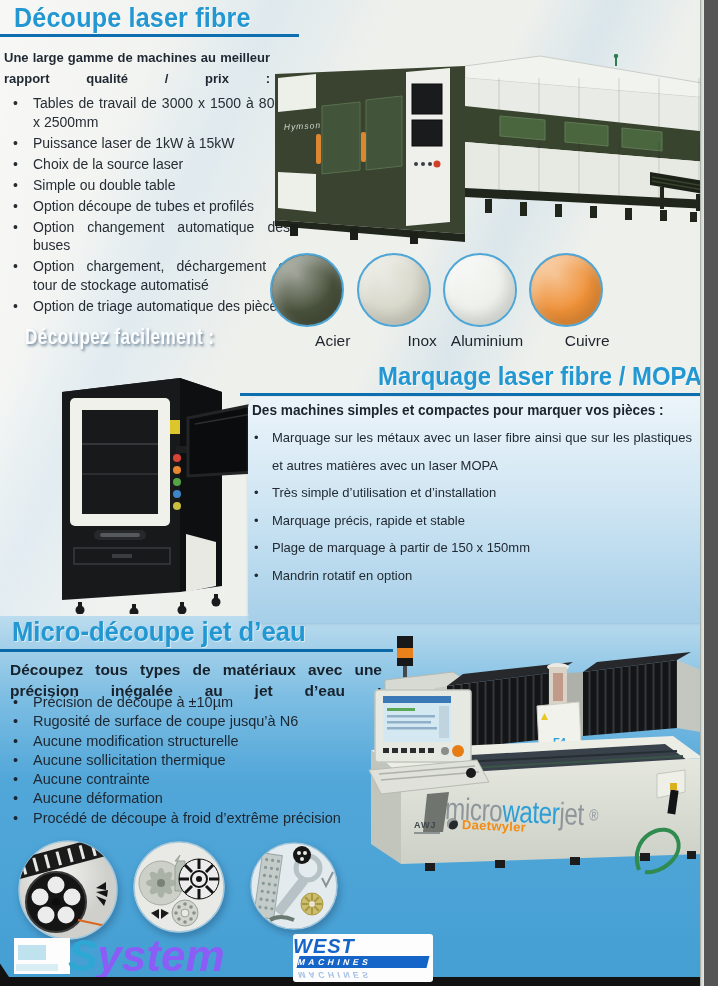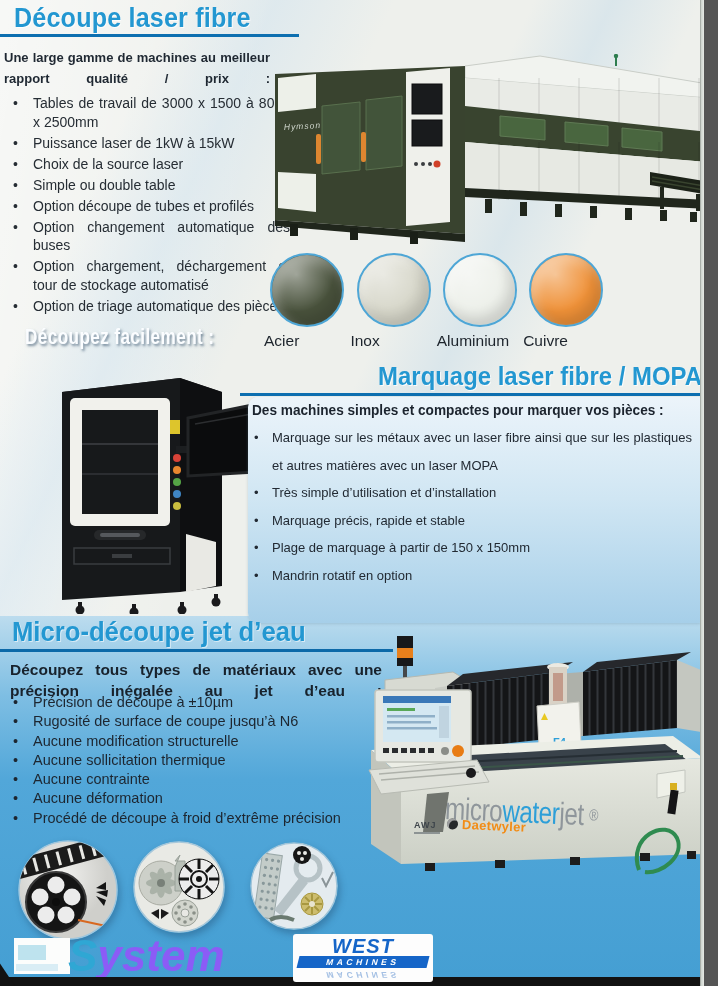--- a/index.html
+++ b/index.html
@@ -20,21 +20,21 @@
   #rule1{left:0;top:34px;width:299px;}
   #intro1{left:4px;top:47px;width:266px;font-size:13px;line-height:21px;font-weight:bold;
           color:#1f2832;text-align:justify;text-align-last:justify;}
   ul.blist{list-style:none;margin:0;padding:0;}
   ul.blist li{position:relative;text-align:justify;}
   ul.blist li::before{content:"•";position:absolute;left:5px;top:0;}
   #list1{left:8px;top:94px;width:282px;}
   #list1 li{font-size:14px;line-height:18.5px;margin-bottom:2.5px;padding-left:25px;color:#262d34;}
   
   #materials{left:264px;top:253px;width:432px;display:flex;}
-  .mat{width:86.4px;text-align:left;}
+  .mat{width:86.4px;text-align:right;}
   .mat-circle{position:relative;width:70px;height:70px;margin:0 auto;border-radius:50%;
       border:2px solid #4ea6d6;
       box-shadow:inset -6px -8px 12px rgba(0,0,0,.14), inset 6px 8px 12px rgba(255,255,255,.35);}
   .mat-circle::after{content:"";position:absolute;inset:0;border-radius:50%;
       background:radial-gradient(circle at 35% 28%, rgba(255,255,255,.45), rgba(255,255,255,0) 55%);}
   .mat-name{margin-top:5px;font-size:15.5px;color:#1d242c;}
   #facilement{left:25px;top:324px;font-size:22px;font-weight:bold;color:#fbfdff;letter-spacing:.5px;
       transform:scaleX(.78);transform-origin:left top;text-shadow:2px 2px 3px rgba(70,95,120,.7);}
   
   #t2{left:240px;top:361px;width:462px;text-align:right;font-size:26px;transform:scaleX(.92);
@@ -72,21 +72,21 @@
   .pcirc{border-radius:50%;box-shadow:2px 4px 7px rgba(25,60,95,.35);}
   
   #sys-patch{left:14px;top:938px;width:56px;height:36px;background:#fcfdfc;}
   #sys-patch i{position:absolute;display:block;}
   #sys-patch .b1{left:4px;top:7px;width:28px;height:15px;background:#a9d9ea;opacity:.75;}
   #sys-patch .b2{left:2px;top:26px;width:42px;height:7px;background:#c2e3f0;opacity:.6;}
   #system{left:68px;top:931px;font-size:44px;font-style:italic;font-weight:600;letter-spacing:0;}
   #system .s{color:#2fa7d4;}
   #system .rest{color:#8b5cf6;}
   #west{left:293px;top:934px;width:140px;height:48px;background:#fdfdfd;border-radius:3px;
-      text-align:center;z-index:12;padding-top:2px;box-sizing:border-box;}
+      z-index:12;padding-top:2px;box-sizing:border-box;}
   #west .w1{font-size:20px;font-weight:bold;font-style:italic;color:#1565c8;letter-spacing:1px;line-height:20px;}
   #west .band{margin:0 5px;background:#1565c8;transform:skewX(-14deg);color:#fff;font-size:8.5px;
       font-weight:bold;letter-spacing:3.5px;line-height:12px;}
   #west .mirror{margin:1px 5px 0;color:rgba(30,100,190,.4);font-size:8.5px;font-weight:bold;
       letter-spacing:3.5px;line-height:11px;transform:scaleY(-1) skewX(-14deg);}
   
   #edge-right{left:700px;top:0;width:18px;height:986px;z-index:10;border-left:1px solid #a9afa9;
       background:linear-gradient(90deg,#ccd2cc 0,#eff1ed 4px,#f4f6f2 55%,#e2e6e0 100%);}
   #edge-bottom{left:0;top:977px;width:718px;height:9px;background:#121212;z-index:5;}
   #corner-bl{left:0;top:956px;width:15px;height:30px;background:#121212;z-index:6;

